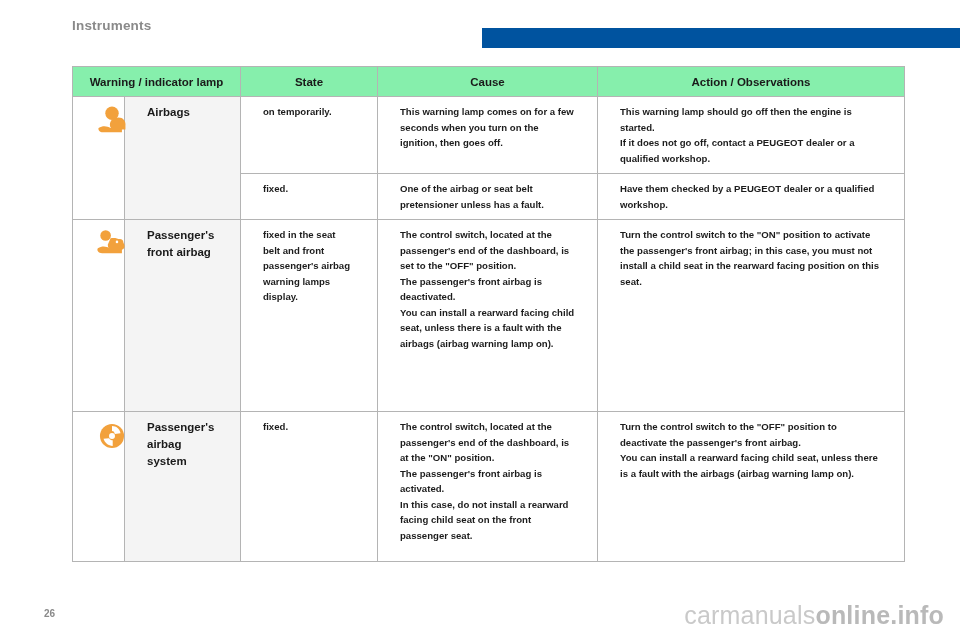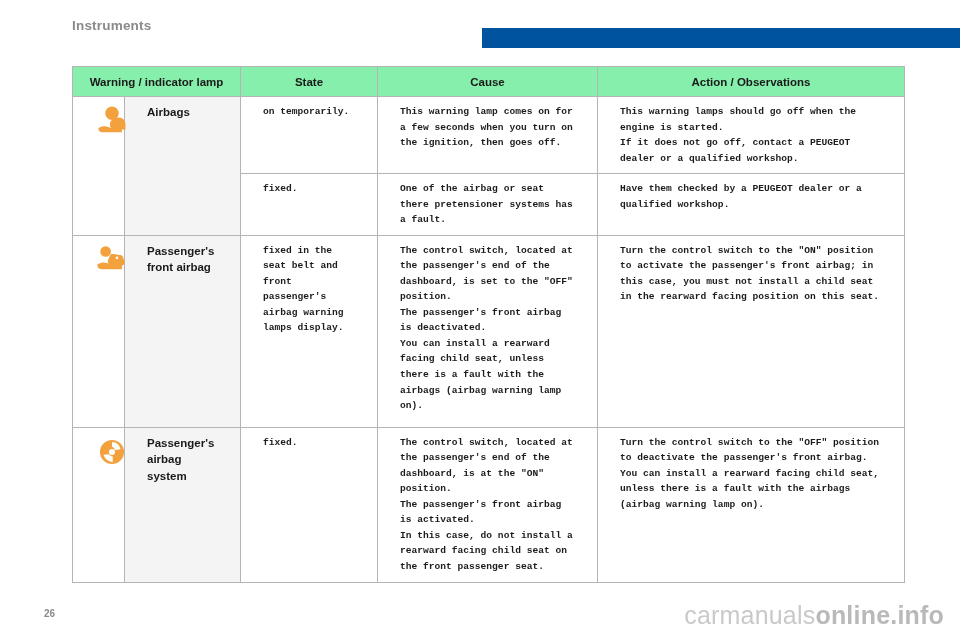--- a/index.html
+++ b/index.html
@@ -86,21 +86,21 @@
     color: #1a1a1a;
     line-height: 1.45;
   }
   .cell-body {
     background: #ffffff;
     font-size: 9.6px;
     font-weight: bold;
     color: #1c1c1c;
     line-height: 1.62;
   }
-  .cell-body p { margin: 0; font-family: Liberation Mono, monospace; }
+  .cell-body p { margin: 0; }
   .cell-body p + p { margin-top: 0px; }
 
   
   .icon-wrap {
     display: inline-block;
     width: 34px; height: 34px;
     line-height: 0;
   }
   .icon-wrap svg { display: block; }
 
@@ -157,30 +157,30 @@
                 <path d="M5 34 C11 30 17 31 22 34 L38 34 L38 40 L11 40 C7 40 4 37 5 34 Z" fill="#f2a13c"></path>
               </svg></span></td>
           <td class="cell-name" rowspan="2">Airbags</td>
           <td class="cell-body">
             <p>on temporarily.</p>
           </td>
           <td class="cell-body">
             <p>This warning lamp comes on for a few seconds when you turn on the ignition, then goes off.</p>
           </td>
           <td class="cell-body">
-            <p>This warning lamps should go off when the engine is started.</p>
+            <p>This warning lamp should go off then the engine is started.</p>
             <p>If it does not go off, contact a PEUGEOT dealer or a qualified workshop.</p>
           </td>
         </tr>
         <tr>
           <td class="cell-body">
             <p>fixed.</p>
           </td>
           <td class="cell-body">
-            <p>One of the airbag or seat there pretensioner systems has a fault.</p>
+            <p>One of the airbag or seat belt pretensioner unless has a fault.</p>
           </td>
           <td class="cell-body">
             <p>Have them checked by a PEUGEOT dealer or a qualified workshop.</p>
           </td>
         </tr>
         <tr>
           <td class="cell-lamp" style="height:192px;"><span class="icon-wrap"><svg width="34" height="34" viewBox="0 0 48 48">
                 <circle cx="15" cy="12" r="7.5" fill="#f2a13c"></circle>
                 <path d="M22 16 C30 14 38 18 41 24 C43 28 41 32 37 32 L24 32 C20 32 18 29 18 25 Z" fill="#f2a13c"></path>
                 <circle cx="35" cy="22" r="5" fill="#f2a13c"></circle>

